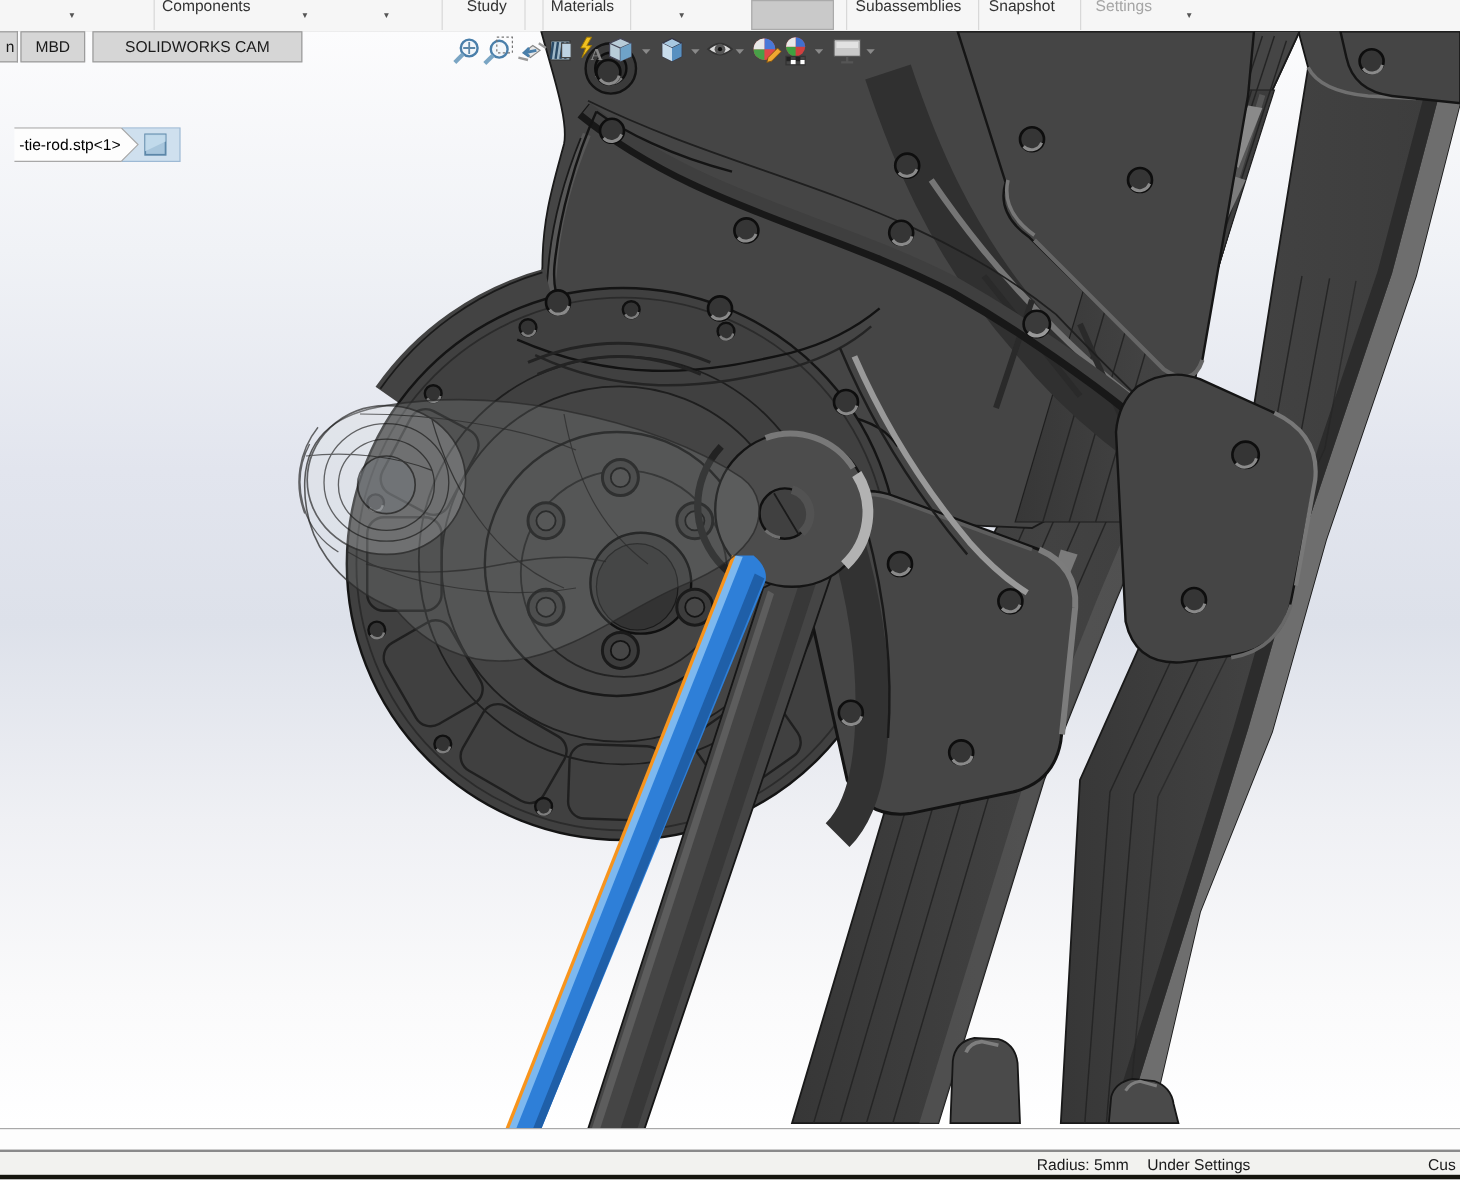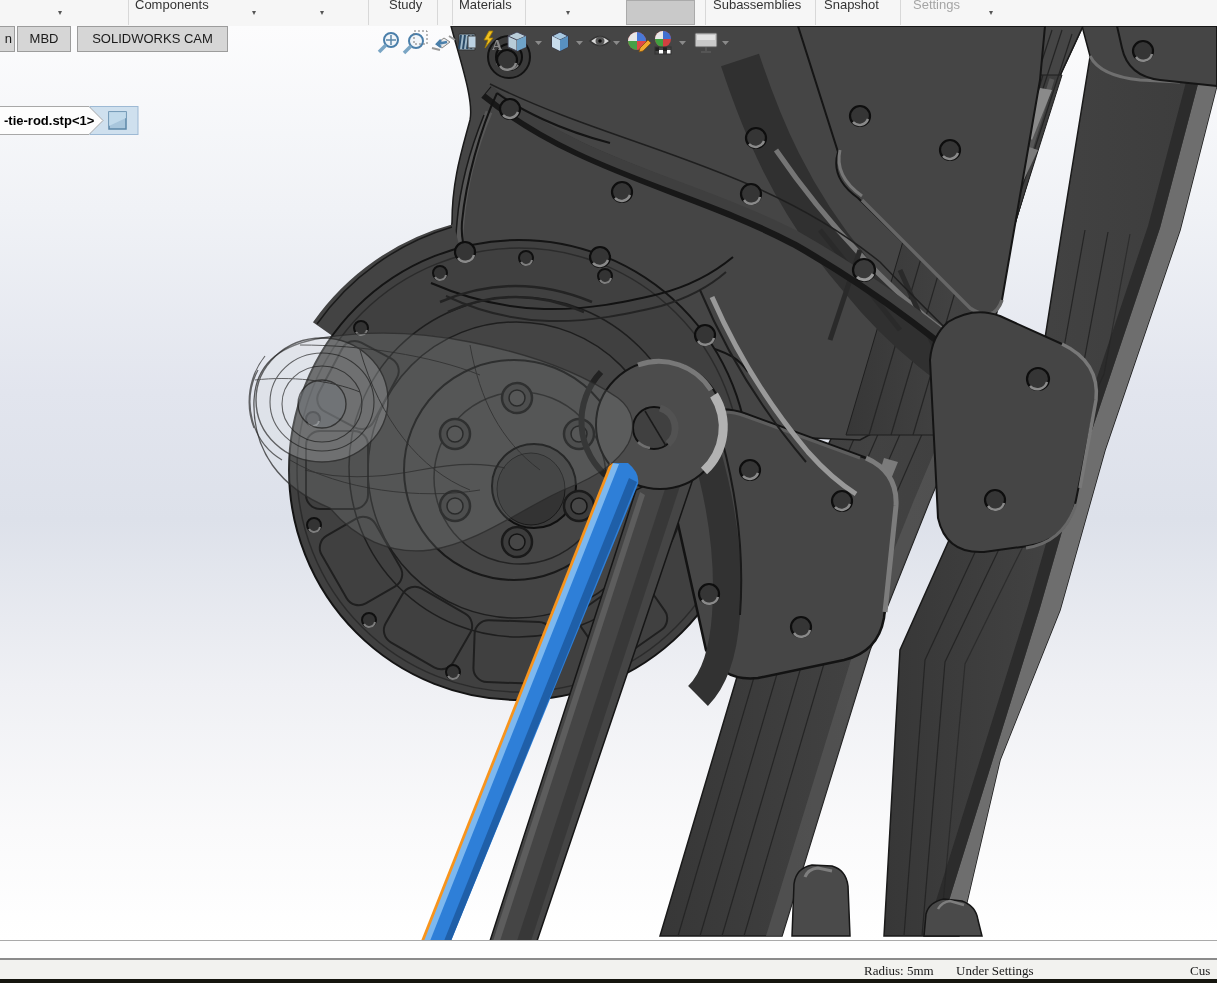--- a/index.html
+++ b/index.html
@@ -321,21 +321,21 @@
             <circle cx="801" cy="627" r="10" fill="#353535" stroke="#0e0e0e" stroke-width="2.2"></circle>
             <path d="M794,633 A9,9 0 0 0 810,630" fill="none" stroke="#8a8a8a" stroke-width="2.5"></path>
           </g>
         </g>
     </g>
   </svg>
 
   <div class="abs" id="tabs" style="left:0;top:26px;height:26px;font-size:13px;color:#1a1a1a;">
     <div class="abs" style="left:0;top:0;width:15px;height:26px;background:#d6d6d6;border:1px solid #9c9c9c;border-left:none;box-sizing:border-box;text-align:right;padding:4px 2px 0 0;">n</div>
     <div class="abs" style="left:17px;top:0;width:54px;height:26px;background:#d6d6d6;border:1px solid #9c9c9c;box-sizing:border-box;text-align:center;padding-top:4px;">MBD</div>
-    <div class="abs" style="left:77px;top:0;width:151px;height:26px;background:#d6d6d6;border:1px solid #9c9c9c;box-sizing:border-box;text-align:center;padding-top:4px;">SOLIDWORKS CAM</div>
+    <div class="abs" style="left:77px;top:0;width:175px;height:26px;background:#d6d6d6;border:1px solid #9c9c9c;box-sizing:border-box;text-align:center;padding-top:4px;">SOLIDWORKS CAM</div>
   </div>
 
   <svg class="abs" id="hud" style="left:0;top:26px;" width="1217" height="32" viewBox="0 0 1217 32">
 
     <g stroke="#4a7faa" fill="none" stroke-width="2">
       <circle cx="391" cy="14" r="7" fill="#f2f6fa"></circle>
       <path d="M386,19 L379,26" stroke-width="3.5" stroke="#7aa5c4"></path>
     </g>
     <path d="M391,9 l0,10 M386,14 l10,0" stroke="#5b87a8" stroke-width="1.5"></path>
 
@@ -405,30 +405,30 @@
 
     <g>
       <rect x="695" y="7" width="22" height="14" rx="1" fill="#c8c8c8" stroke="#555"></rect>
       <rect x="697" y="9" width="18" height="10" fill="#c9c9c9"></rect>
         <rect x="697" y="9" width="18" height="5" fill="#e2e2e2"></rect>
       <path d="M706,21 l0,4 M701,26 l10,0" stroke="#555" stroke-width="2"></path>
     </g>
     <path d="M722,15 l7,0 -3.5,4 z" fill="#8a8a8a"></path>
   </svg>
 
-  <div class="abs" id="crumb" style="left:0;top:106px;width:140px;height:29px;font-weight:bold;">
+  <div class="abs" id="crumb" style="left:12px;top:106px;width:140px;height:29px;">
     <svg width="140" height="29">
       <rect x="90" y="0.5" width="48" height="28" fill="#cfe0ee" stroke="#9db9d4"></rect>
       <path d="M-1,0.5 L89,0.5 L103,14.5 L89,28.5 L-1,28.5 Z" fill="#fdfdfd" stroke="#a8a8a8"></path>
       <rect x="109" y="6" width="17" height="17" fill="#a8c6dc" stroke="#5c87a8" stroke-width="1.5"></rect>
       <path d="M109,6 l17,0 0,6 -17,8 z" fill="#c3dcec" opacity="0.9"></path>
       <text x="4" y="19" font-size="13" fill="#000" font-family="Liberation Sans">-tie-rod.stp&lt;1&gt;</text>
     </svg>
   </div>
 
   <div class="abs" style="left:0;top:940px;width:1217px;height:18px;background:#fdfdfd;border-top:1px solid #a9a9a9;"></div>
-  <div class="abs" id="status" style="left:0;top:958px;width:1217px;height:22px;background:#f2f2ef;border-top:2px solid #8a8a8a;box-sizing:border-box;font-size:13px;color:#1a1a1a;font-family:Liberation Serif, serif;">
+  <div class="abs" id="status" style="left:0;top:958px;width:1217px;height:22px;background:#f2f2ef;border-top:2px solid #8a8a8a;box-sizing:border-box;font-size:13px;color:#1a1a1a;">
     <span class="abs" style="left:864px;top:3px;">Radius: 5mm</span>
       <span class="abs" style="left:956px;top:3px;">Under Settings</span>
     <span class="abs" style="left:1190px;top:3px;">Cus</span>
   </div>
   <div class="abs" style="left:0;top:979px;width:1217px;height:4px;background:#15150e;"></div>
 </div>
 
 </body></html>

